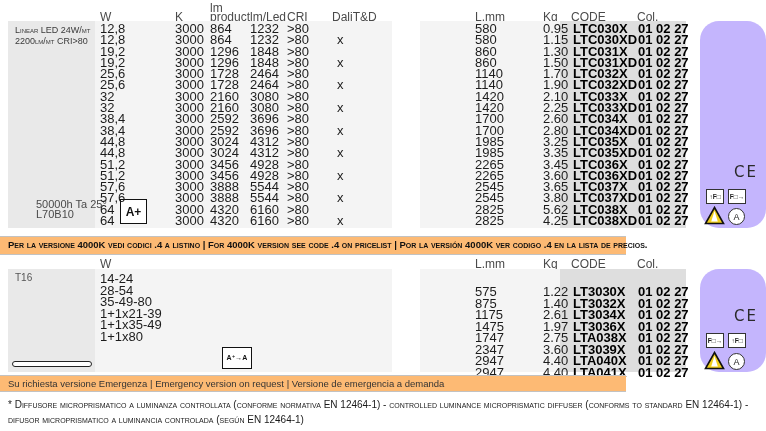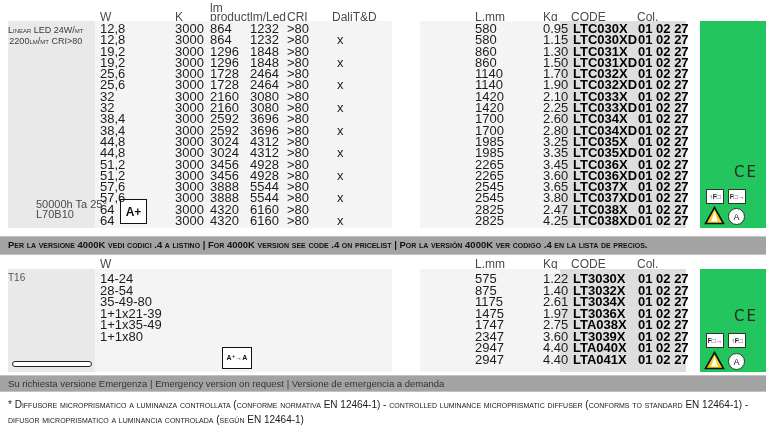--- a/index.html
+++ b/index.html
@@ -5,31 +5,31 @@
   html,body{margin:0;padding:0;background:#fff;}
   #page{position:relative;width:766px;height:431px;background:#fff;
         font-family:"Liberation Sans","DejaVu Sans",sans-serif;color:#1c1c1c;overflow:hidden;}
   .hd{position:absolute;font-size:12px;color:#4a4a4a;white-space:nowrap;}
   .band{position:absolute;background:#f4f4f4;}
   .label-panel{position:absolute;left:0;top:0;bottom:0;width:87px;background:#e9e9e9;}
   .grid{position:absolute;display:grid;font-size:13px;line-height:11px;white-space:nowrap;}
   .grid .cell{overflow:visible;}
   .grid .b{font-weight:bold;color:#000;}
   .sc{font-variant:small-caps;}
-  .prod-label{position:absolute;left:0;top:4px;font-size:9px;line-height:10.5px;color:#3a3a3a;text-align:center;}
+  .prod-label{position:absolute;left:7px;top:4px;font-size:9px;line-height:10.5px;color:#3a3a3a;}
   .life{position:absolute;left:28px;top:178px;font-size:11px;line-height:10px;color:#4a4a4a;}
   .badge{position:absolute;background:#fff;border:1.5px solid #111;display:flex;align-items:center;justify-content:center;
          font-weight:bold;color:#111;}
   .code-shade{position:absolute;top:0;bottom:0;background:#dedede;}
-  .bar{position:absolute;left:0;width:766px;border-top:1px solid #c2c2c2;border-bottom:1px solid #c2c2c2;
-       box-sizing:border-box;background:#a3a3a3;}
+  .bar{position:absolute;left:0;width:626px;border-top:1px solid #c2c2c2;border-bottom:1px solid #c2c2c2;
+       box-sizing:border-box;background:#fdba74;}
   .notice{font-size:9.5px;font-weight:bold;color:#111;padding:2px 0 0 8px;white-space:nowrap;}
   .emergency{font-size:9.5px;color:#333;padding:2px 0 0 8px;white-space:nowrap;}
   .footnote{position:absolute;left:8px;top:398px;width:752px;font-size:10px;line-height:14.5px;color:#1a1a1a;}
-  .icon-block{position:absolute;width:66px;background:#22c55e;}
+  .icon-block{position:absolute;width:66px;background:#c4b5fd;border-radius:19px;}
   .ce{position:absolute;font-size:15px;letter-spacing:2px;color:#2a2a2a;font-family:"DejaVu Sans",sans-serif;}
   .fbox{position:absolute;width:16px;height:13px;border:1px solid #333;background:#fff;
         display:flex;align-items:center;justify-content:center;font-size:6.5px;color:#222;font-weight:bold;}
   .circleA{position:absolute;width:15px;height:15px;border:1.3px solid #333;border-radius:50%;background:#fff;
         display:flex;align-items:center;justify-content:center;font-size:9px;color:#222;}
   .tri{position:absolute;}
   .tube{position:absolute;width:78px;height:4px;border:1.3px solid #222;border-radius:3px;background:#fff;}
 </style>
 </head>
 <body>
@@ -232,21 +232,21 @@
         <div class="cell b">01 02 27</div>
         <div class="cell">2545</div>
         <div class="cell">3.65</div>
         <div class="cell b">LTC037X</div>
         <div class="cell b">01 02 27</div>
         <div class="cell">2545</div>
         <div class="cell">3.80</div>
         <div class="cell b">LTC037XD</div>
         <div class="cell b">01 02 27</div>
         <div class="cell">2825</div>
-        <div class="cell">2.47</div>
+        <div class="cell">5.62</div>
         <div class="cell b">LTC038X</div>
         <div class="cell b">01 02 27</div>
         <div class="cell">2825</div>
         <div class="cell">4.25</div>
         <div class="cell b">LTC038XD</div>
         <div class="cell b">01 02 27</div>
       </div>
   </div>
 
   <div class="icon-block" style="left:700px;top:21px;height:207px">
@@ -280,21 +280,21 @@
         <div class="cell">28-54</div>
         <div class="cell">35-49-80</div>
         <div class="cell">1+1x21-39</div>
         <div class="cell">1+1x35-49</div>
         <div class="cell">1+1x80</div>
       </div>
   </div>
 
   <div class="band" style="left:420px;top:269px;width:266px;height:103px">
     <div class="code-shade" style="left:140px;width:126px"></div>
-    <div class="grid" id="t2-right" style="left:55px;top:4px;grid-template-columns:68px 30px 65px 48px;grid-auto-rows:11.5px">
+    <div class="grid" id="t2-right" style="left:55px;top:17px;grid-template-columns:68px 30px 65px 48px;grid-auto-rows:11.5px">
         <div class="cell">575</div>
         <div class="cell">1.22</div>
         <div class="cell b">LT3030X</div>
         <div class="cell b">01 02 27</div>
         <div class="cell">875</div>
         <div class="cell">1.40</div>
         <div class="cell b">LT3032X</div>
         <div class="cell b">01 02 27</div>
         <div class="cell">1175</div>
         <div class="cell">2.61</div>

